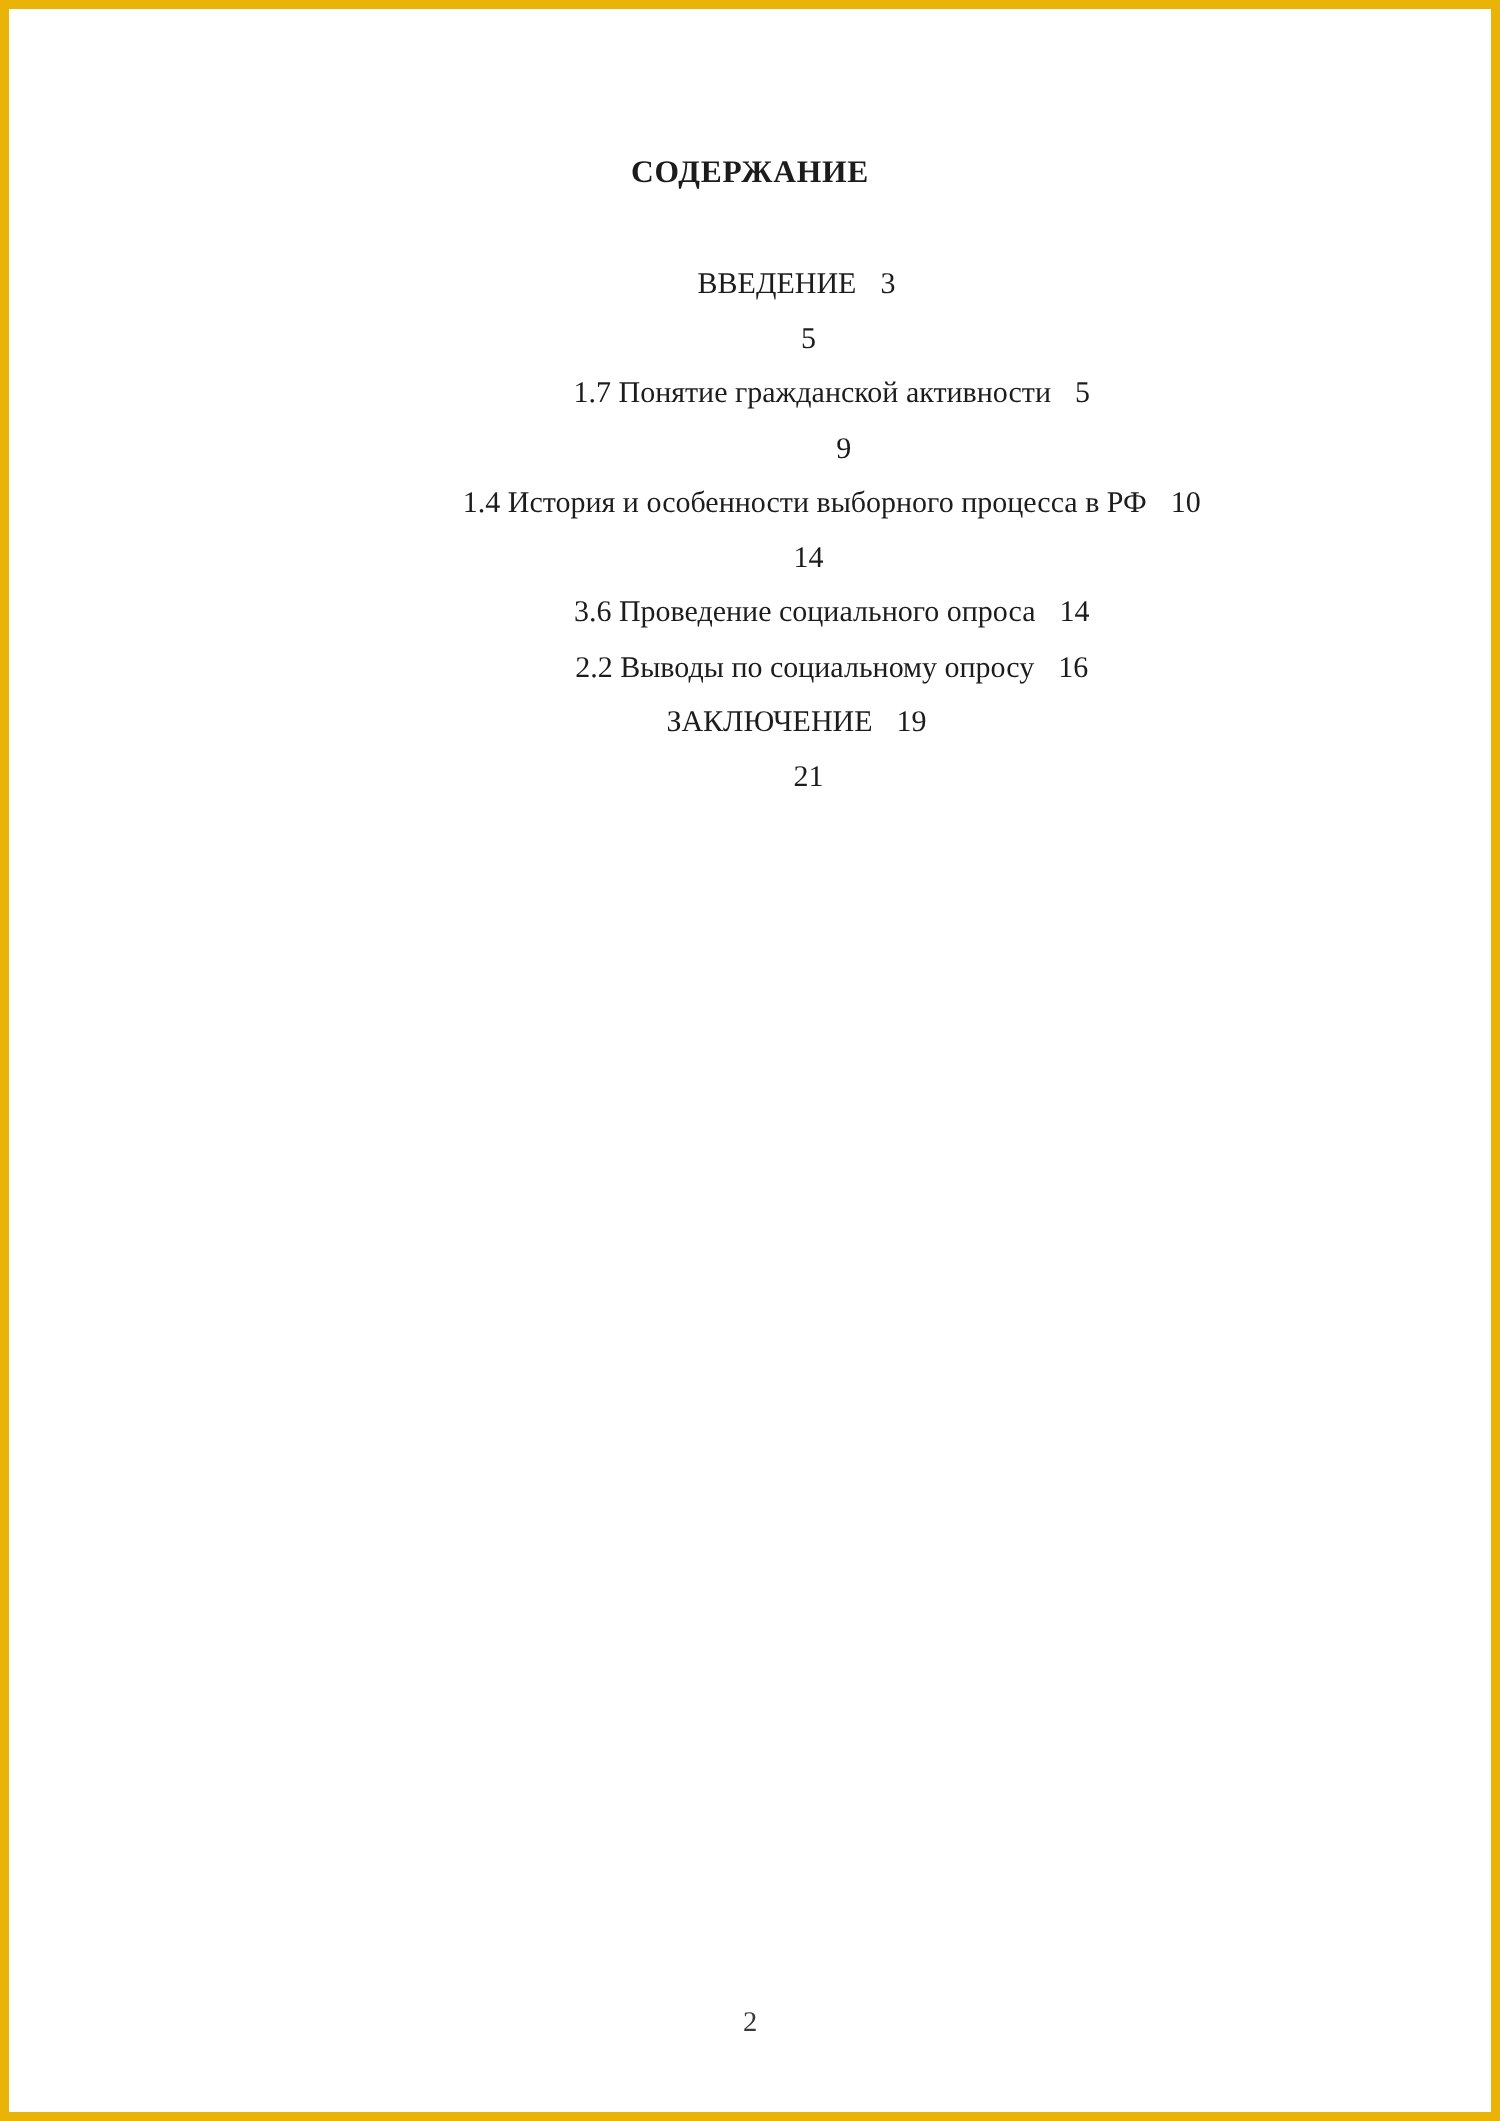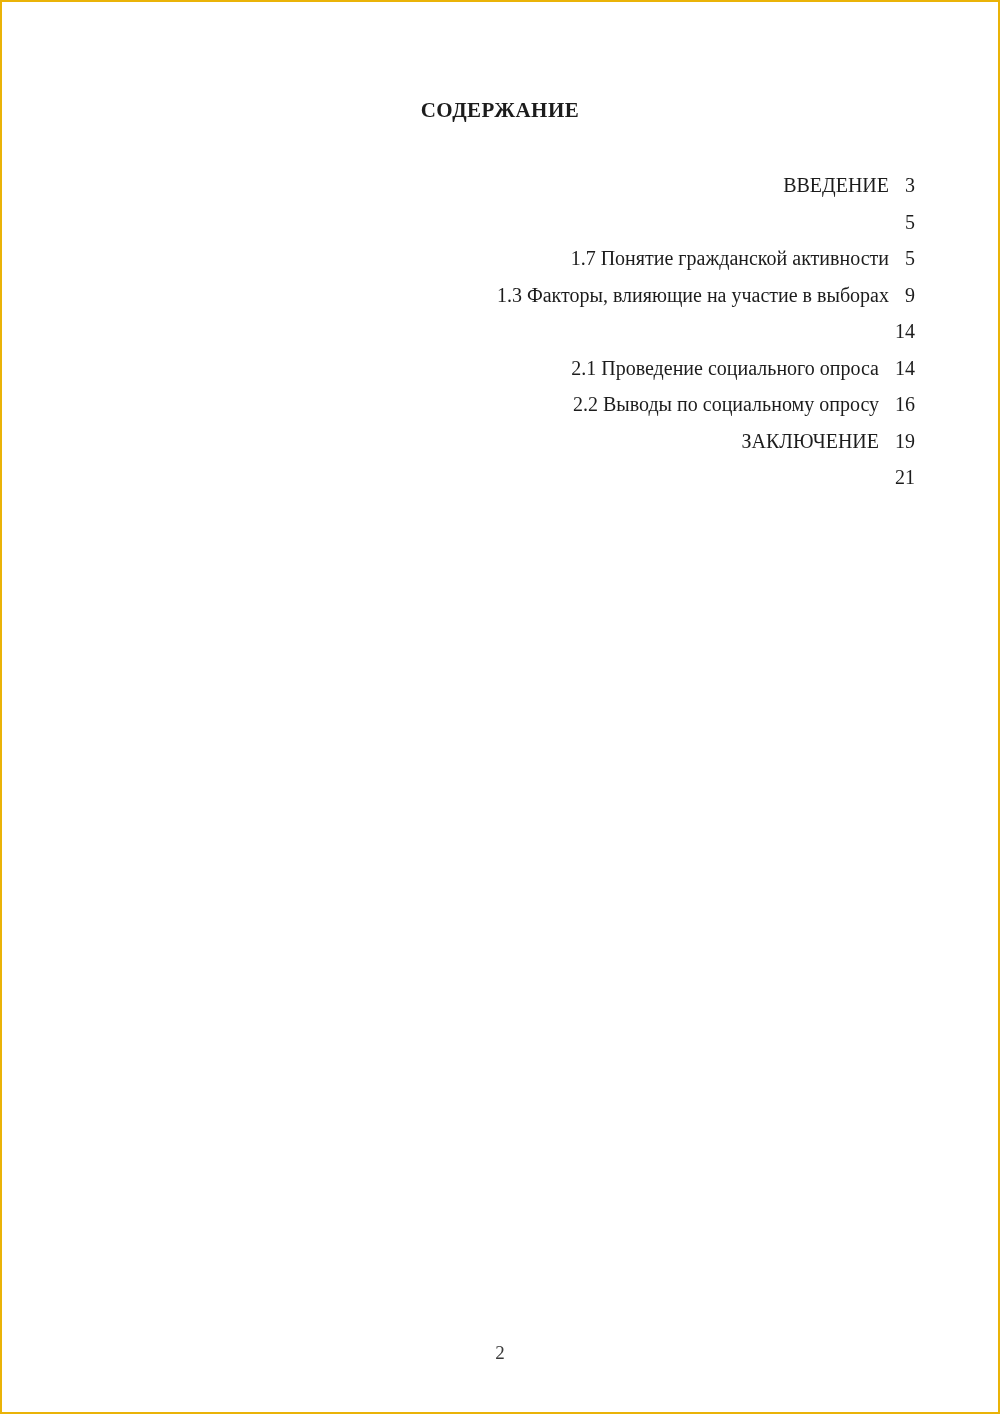--- a/index.html
+++ b/index.html
@@ -11,38 +11,38 @@
     width: 1000px;
     height: 1414px;
     font-family: "Liberation Serif", serif;
     color: #1c1c1c;
   }
   .page {
     position: relative;
     width: 1000px;
     height: 1414px;
     box-sizing: border-box;
-    border: 2px solid #eab308;
+    border: 6px solid #eab308;
     background: #ffffff;
   }
   .doc-title {
     padding-top: 96px;
     text-align: center;
     font-size: 21px;
     font-weight: bold;
     letter-spacing: 0.5px;
   }
   .toc {
     margin-top: 44px;
     padding-left: 145px;
     padding-right: 83px;
   }
   .toc-row {
     display: flex;
-    justify-content: flex-end;
+    justify-content: center;
     align-items: baseline;
     font-size: 20px;
     line-height: 36.5px;
     white-space: nowrap;
   }
   .toc-row.level-2 {
     padding-left: 47px;
   }
   .toc-label {
     flex: 0 1 auto;
@@ -81,31 +81,34 @@
       <span class="toc-page">5</span>
     </div>
 
     <div class="toc-row level-2">
       <span class="toc-label">1.7 Понятие гражданской активности</span>
       <span class="toc-page">5</span>
     </div>
 
 
     <div class="toc-row level-2">
-      <span class="toc-label">1.3 Факторы, влияющие на участие в выборах</span>
       <span class="toc-page">9</span>
     </div>
 
+    <div class="toc-row level-2">
+      <span class="toc-label">1.4 История и особенности выборного процесса в РФ</span>
+      <span class="toc-page">10</span>
+    </div>
 
     <div class="toc-row level-1">
       <span class="toc-page">14</span>
     </div>
 
     <div class="toc-row level-2">
-      <span class="toc-label">2.1 Проведение социального опроса</span>
+      <span class="toc-label">3.6 Проведение социального опроса</span>
       <span class="toc-page">14</span>
     </div>
 
     <div class="toc-row level-2">
       <span class="toc-label">2.2 Выводы по социальному опросу</span>
       <span class="toc-page">16</span>
     </div>
 
     <div class="toc-row level-1">
       <span class="toc-label">ЗАКЛЮЧЕНИЕ</span>

